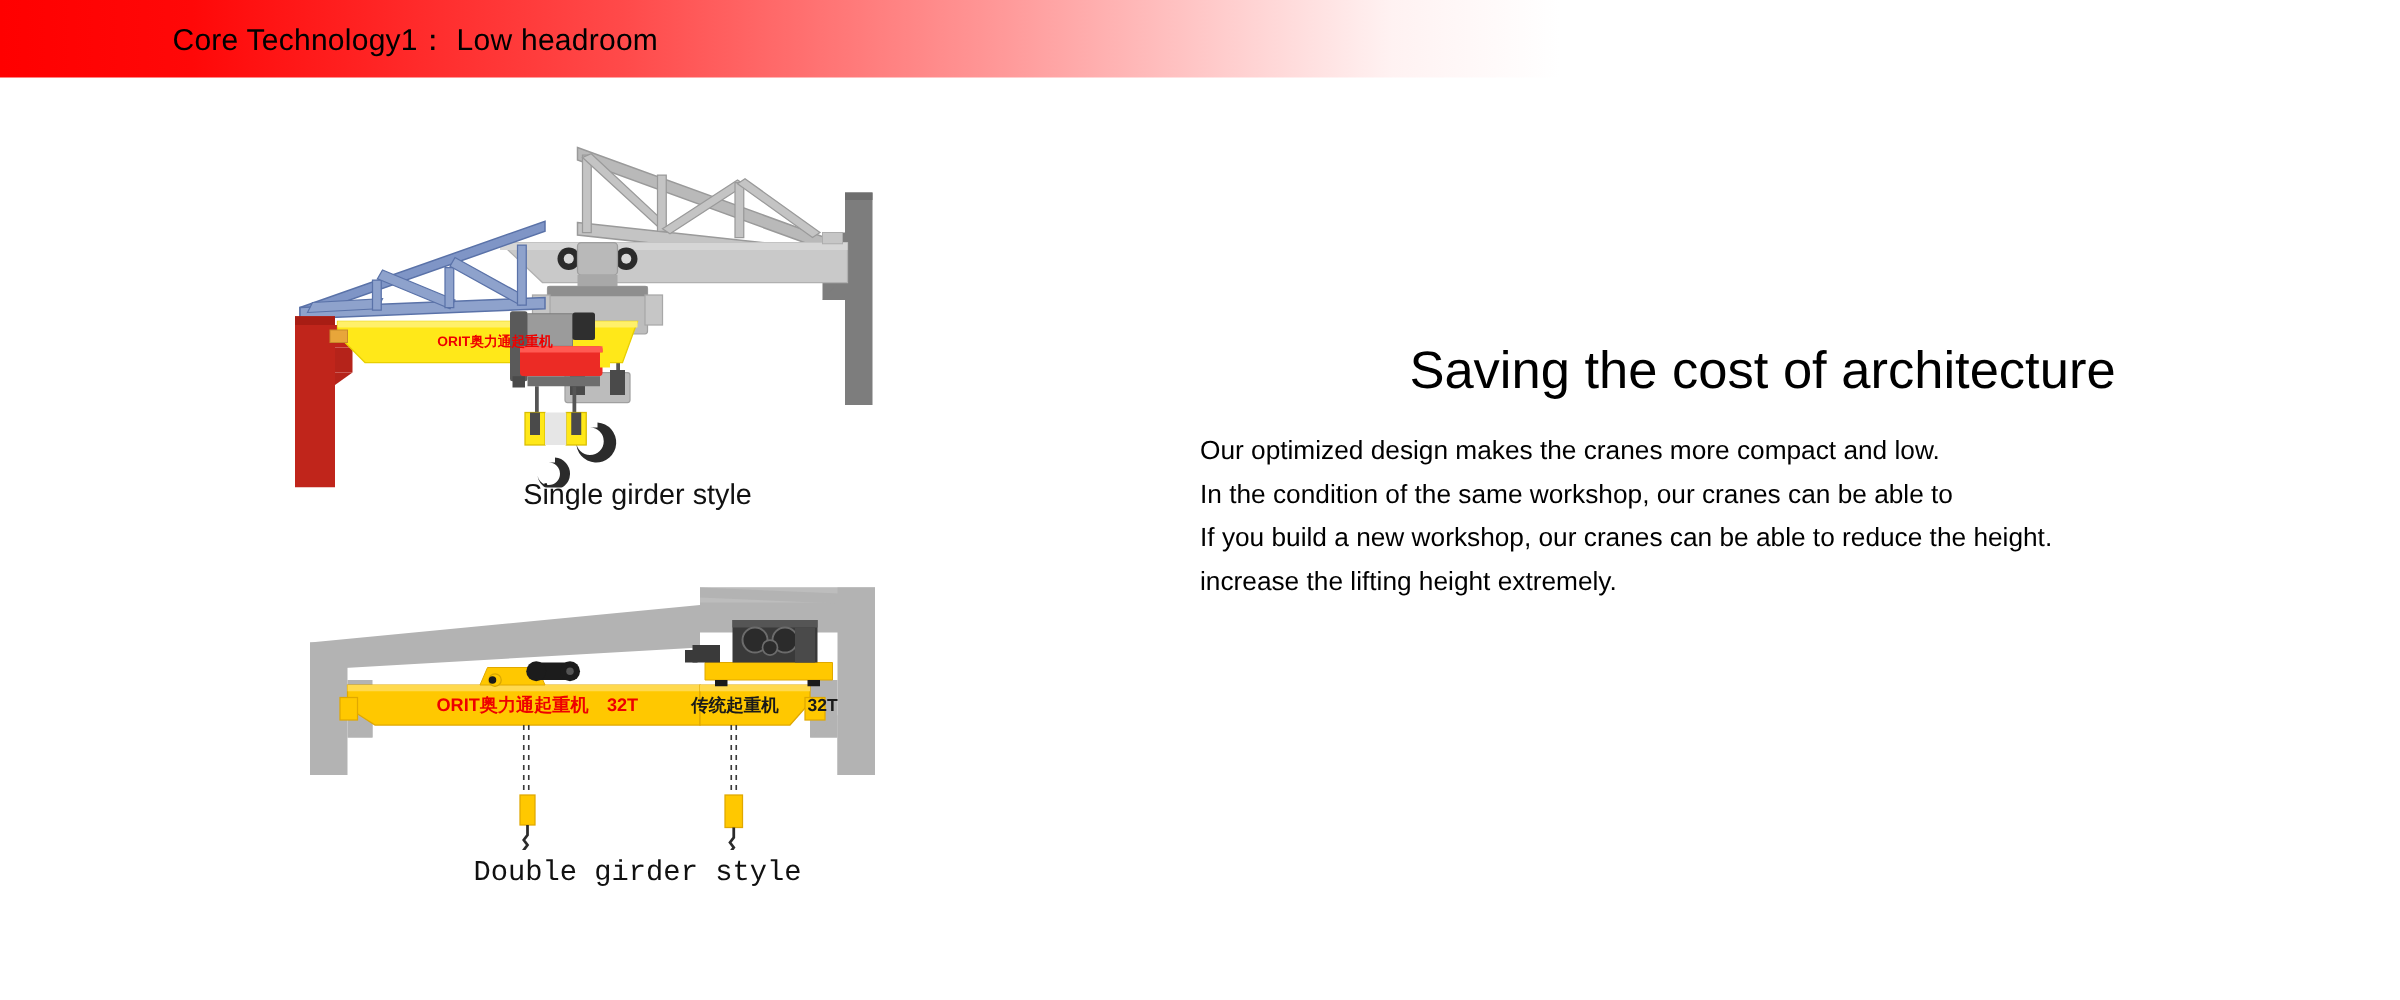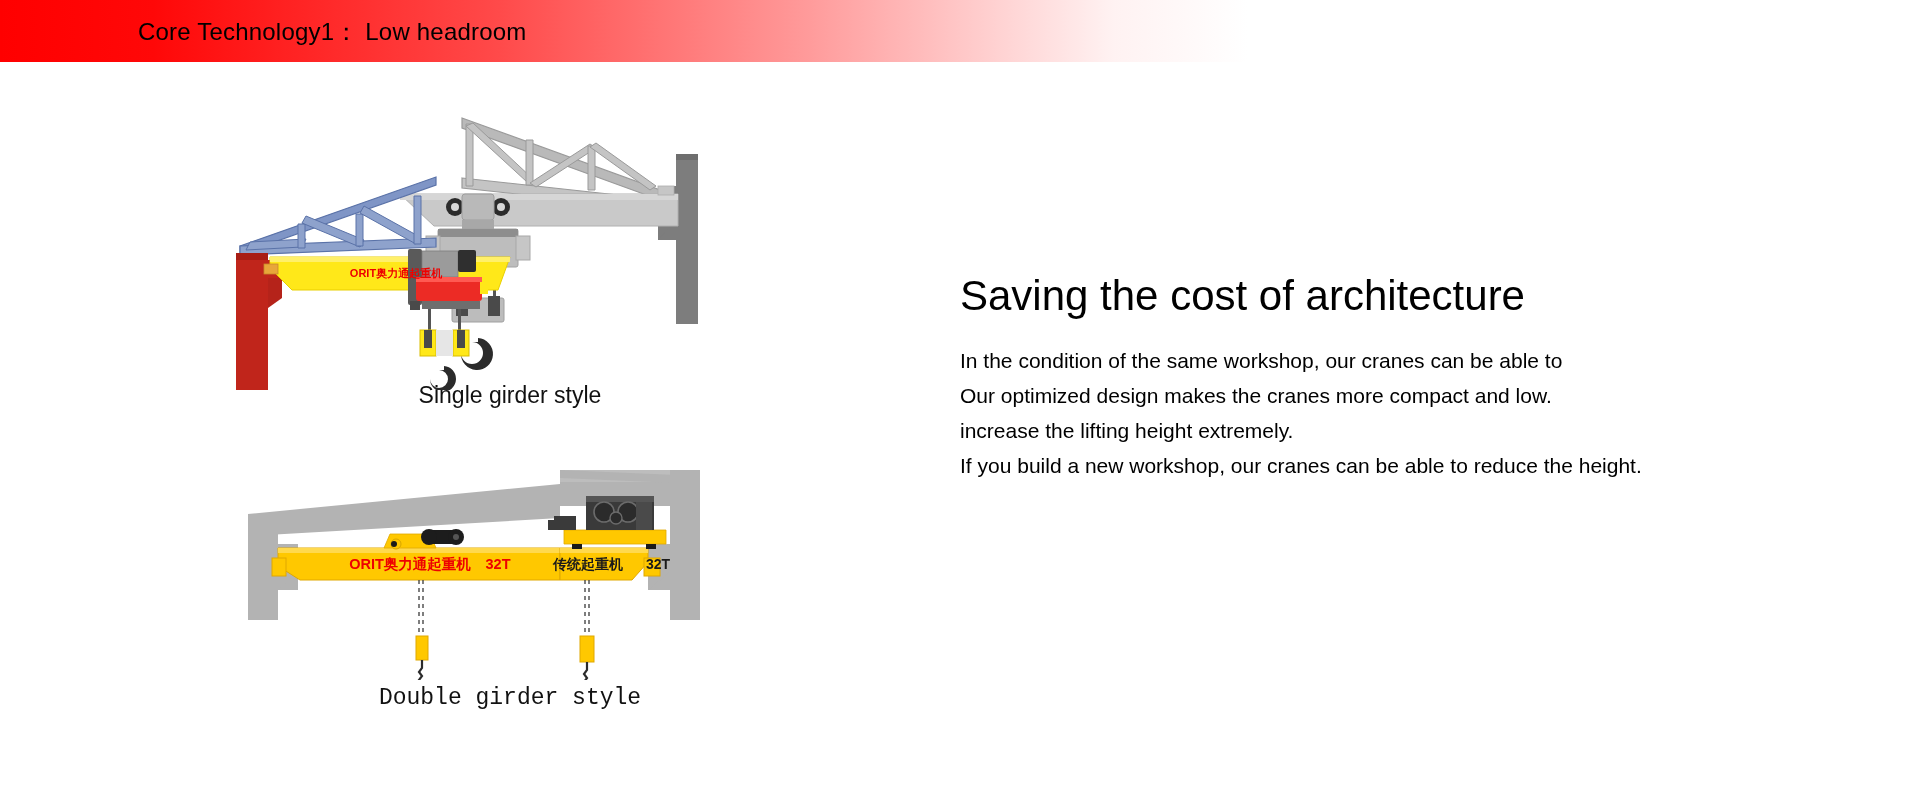--- a/index.html
+++ b/index.html
@@ -16,21 +16,21 @@
     background:linear-gradient(to right,#ff0000 0%,#ff0808 8%,#ff4a4a 26%,#ff9a9a 42%,#ffd2d2 52%,#fff2f2 58%,#ffffff 65%,#ffffff 100%);
   }
   #header-title{
     position:absolute;left:138px;top:16px;
     font-size:24px;color:#000000;letter-spacing:.2px;white-space:nowrap;
   }
   
   #copy-block{position:absolute;left:960px;top:272px;width:900px;}
   #headline{
     font-size:42px;font-weight:400;color:#000000;line-height:1.12;
-    margin:0 0 24px 0;white-space:nowrap;
+    margin:0 0 24px 0;white-space:nowrap;text-align:center;
   }
   .body-line{
     font-size:21px;color:#000000;line-height:35px;white-space:nowrap;
   }
   
   .figure{position:absolute;}
   .caption{
     position:absolute;width:100%;text-align:center;
     font-size:23px;color:#111111;
   }
@@ -219,17 +219,17 @@
   <div class="caption">Double girder style</div>
 </div>
 
 <div style="position:absolute;left:230px;top:90px;width:640px;height:300px;pointer-events:none;">
   <div style="position:absolute;left:66px;top:176px;width:200px;text-align:center;
               font-size:11px;font-weight:bold;color:#ee0000;">ORIT奥力通起重机</div>
 </div>
 
 <div id="copy-block">
   <div id="headline">Saving the cost of architecture</div>
+  <div class="body-line">Our optimized design makes the cranes more compact and low.</div>
   <div class="body-line">In the condition of the same workshop, our cranes can be able to</div>
-  <div class="body-line">Our optimized design makes the cranes more compact and low.</div>
+  <div class="body-line">If you build a new workshop, our cranes can be able to reduce the height.</div>
   <div class="body-line">increase the lifting height extremely.</div>
-  <div class="body-line">If you build a new workshop, our cranes can be able to reduce the height.</div>
 </div>
 
 </body></html>

